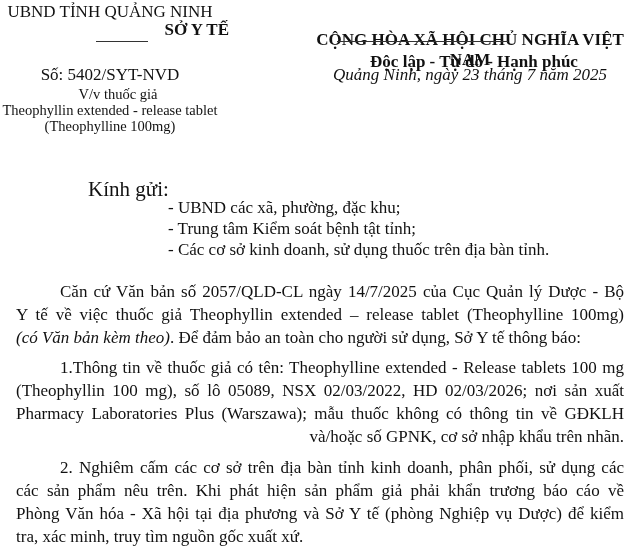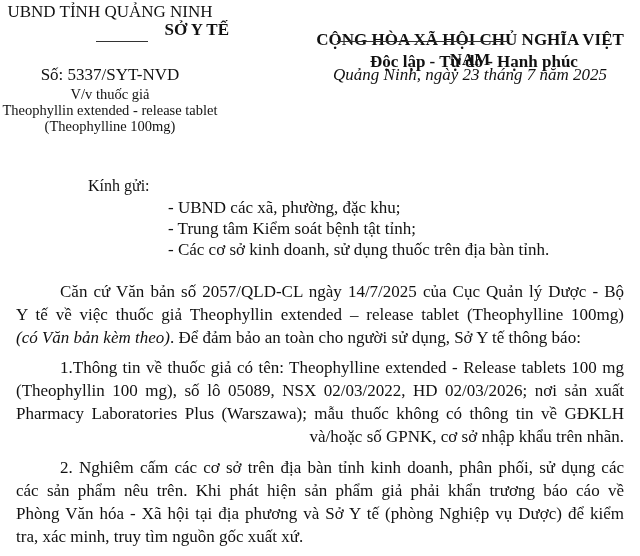--- a/index.html
+++ b/index.html
@@ -12,38 +12,38 @@
     .right-block { position: absolute; left: 300px; top: 0; width: 340px; text-align: center; }
     .org1 { position: absolute; top: 2px; left: 0; width: 220px; font-size: 17px; }
     .org2 { position: absolute; top: 20px; left: 0; width: 220px; font-size: 17px; font-weight: bold; text-align: right; margin-left: 9px; }
     .org-underline { position: absolute; top: 41px; left: 96px; width: 52px; height: 1px; background: #333; }
     .docno { position: absolute; top: 65px; left: 0; width: 220px; font-size: 17px; text-align: center; }
     .subj { position: absolute; left: 0; width: 220px; font-size: 14.5px; text-align: center; }
     .nat1 { position: absolute; top: 2px; left: 0; width: 340px; font-size: 17px; font-weight: bold; text-align: center; margin-top: 28px; }
     .nat2 { position: absolute; top: 20px; left: 4px; width: 340px; font-size: 17px; font-weight: bold; text-align: center; margin-top: 32px; }
     .nat-underline { position: absolute; top: 41px; left: 37px; width: 171px; height: 1px; background: #333; }
     .date { position: absolute; top: 65px; left: 0; width: 340px; font-size: 17px; font-style: italic; text-align: center; }
-    .kg { position: absolute; top: 177px; left: 88px; font-size: 16px; text-align: center; }
+    .kg { position: absolute; top: 177px; left: 88px; font-size: 21px; text-align: center; }
     .rec { position: absolute; left: 168px; font-size: 17px; }
     .para-line { position: absolute; left: 16px; width: 608px; font-size: 17px; }
     .justify { text-align: justify; text-align-last: justify; }
     .indent { padding-left: 44px; box-sizing: border-box; }
     .it { font-style: italic; }
   </style>
 </head>
 <body>
 
 <div>
 
   <div class="left-block" style="width:220px;">
     <div class="org1">UBND TỈNH QUẢNG NINH</div>
     <div class="org2">SỞ Y TẾ</div>
     <div class="org-underline"></div>
-    <div class="docno">Số:  5337/SYT-NVD</div>
-    <div class="subj" style="top:86px;">V/v thuốc giả</div>
+    <div class="docno">Số:  5402/SYT-NVD</div>
+    <div class="subj" style="top:86px;padding-left:8px;">V/v thuốc giả</div>
     <div class="subj" style="top:102px;">Theophyllin extended - release tablet</div>
     <div class="subj" style="top:118px;">(Theophylline 100mg)</div>
   </div>
 
   <div class="right-block">
     <div class="nat1">CỘNG HÒA XÃ HỘI CHỦ NGHĨA VIỆT NAM</div>
     <div class="nat2">Độc lập - Tự do - Hạnh phúc</div>
     <div class="nat-underline"></div>
     <div class="date">Quảng Ninh, ngày 23 tháng 7 năm 2025</div>
   </div>

